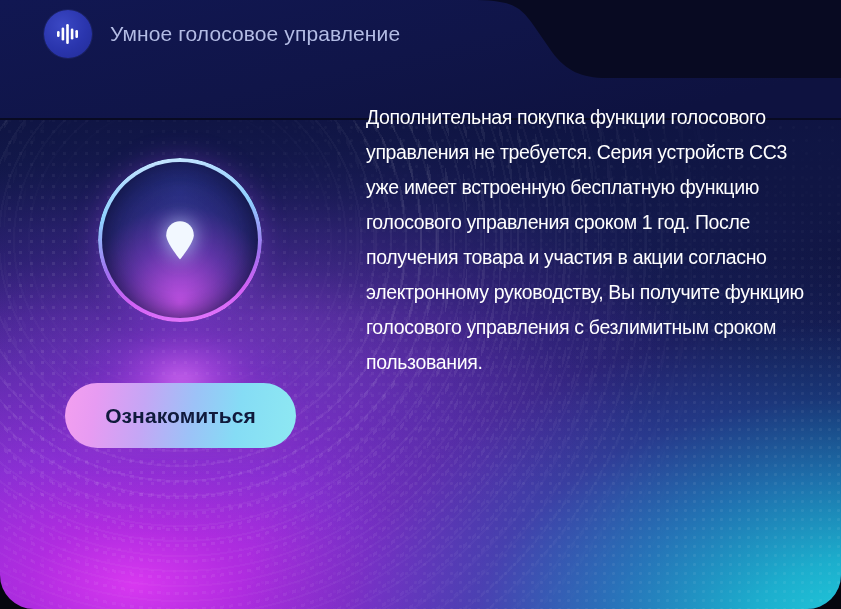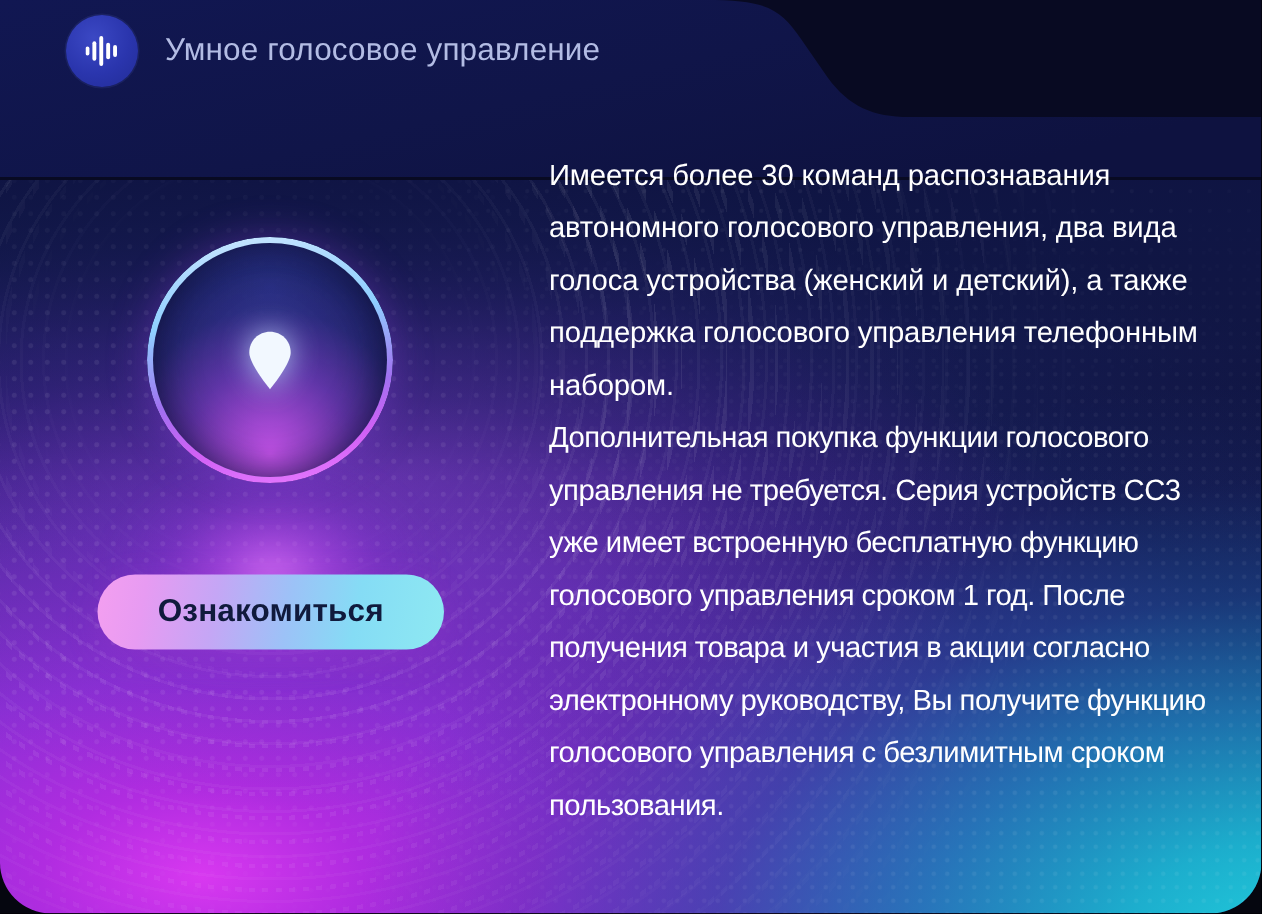--- a/index.html
+++ b/index.html
@@ -216,21 +216,21 @@
     width: 34px;
     height: 40px;
     filter: drop-shadow(0 0 10px rgba(190,225,255,0.85));
   }
 
   .cta-button {
     position: absolute;
     left: 65px;
     top: 383px;
     width: 231px;
-    height: 50px;
+    height: 65px;
     border: none;
     border-radius: 35px;
     cursor: pointer;
     font-family: "Liberation Sans", sans-serif;
     font-size: 21px;
     font-weight: bold;
     color: #101a3c;
     letter-spacing: 0.1px;
     background: linear-gradient(100deg, #f49ff0 0%, #e79bf2 14%, #c5a6f5 34%, #9cc2f7 55%, #85dcf5 74%, #8ee9f2 100%);
     box-shadow: 0 6px 22px rgba(150,60,200,0.32);
@@ -308,17 +308,16 @@
     <div class="orb-pin">
       <svg width="34" height="40" viewBox="0 0 34 40" xmlns="http://www.w3.org/2000/svg" aria-hidden="true">
         <path d="M17 39.5 C17 39.5 3.2 22.8 3.2 15.2 C3.2 7.0 9.4 1.2 17 1.2 C24.6 1.2 30.8 7.0 30.8 15.2 C30.8 22.8 17 39.5 17 39.5 Z" fill="#f2f8ff"></path>
       </svg>
     </div>
   </div>
 
   <button class="cta-button">Ознакомиться</button>
 
   <div class="copy">
-    <p>Имеется более 30 команд распознавания автономного голосового управления, два вида голоса устройства (женский и детский), а также поддержка голосового управления телефонным набором.</p>
     <p class="compact">Дополнительная покупка функции голосового управления не требуется. Серия устройств CC3 уже имеет встроенную бесплатную функцию голосового управления сроком 1 год. После получения товара и участия в акции согласно электронному руководству, Вы получите функцию голосового управления с безлимитным сроком пользования.</p>
   </div>
 
 </div>
 
 </body></html>

